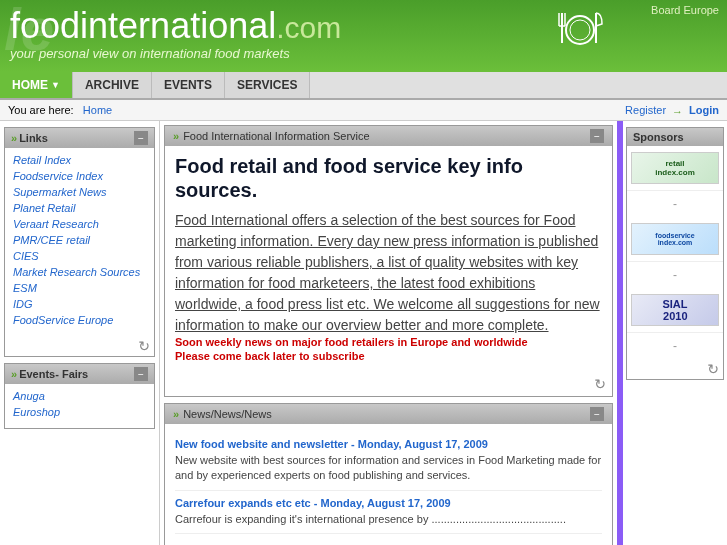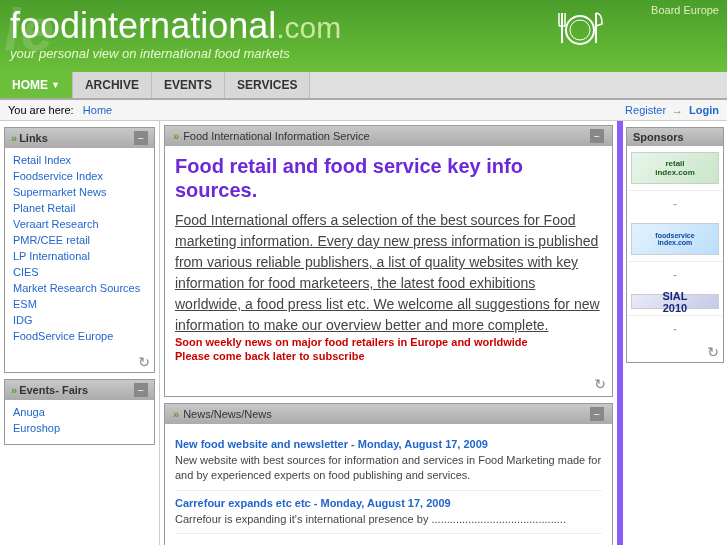--- a/index.html
+++ b/index.html
@@ -122,20 +122,21 @@
     }
     .sidebar-links {
       padding: 4px 6px 8px 8px;
     }
     .sidebar-links a {
       display: block;
       color: #2266cc;
       text-decoration: none;
       padding: 2px 0;
       font-size: 11px;
+      font-style: italic;
     }
     .sidebar-scroll-icon {
       text-align: right;
       padding: 2px 4px;
       color: #888;
       font-size: 14px;
     }
 
     
     #content-area {
@@ -170,21 +171,21 @@
       display: flex;
       align-items: center;
       justify-content: center;
     }
     .content-panel-body {
       padding: 8px 10px;
     }
     .panel-main-title {
       font-size: 20px;
       font-weight: bold;
-      color: #6d28d9;
+      color: #0f172a;
       margin-bottom: 8px;
       line-height: 1.2;
     }
     .panel-description {
       font-size: 14px;
       color: #444;
       line-height: 1.5;
       text-decoration: underline;
     }
     .panel-highlight-red {
@@ -338,21 +339,20 @@
         <span style="flex:1;">Links</span>
         <button class="collapse-btn">−</button>
       </div>
       <div class="sidebar-links" id="sidebar-links-list">
       <a href="#">Retail Index</a>
           <a href="#">Foodservice Index</a>
           <a href="#">Supermarket News</a>
           <a href="#">Planet Retail</a>
           <a href="#">Veraart Research</a>
           <a href="#">PMR/CEE retail</a>
-          <a href="#">LP International</a>
           <a href="#">CIES</a>
           <a href="#">Market Research Sources</a>
           <a href="#">ESM</a>
           <a href="#">IDG</a>
           <a href="#">FoodService Europe</a>
         </div>
       <div class="sidebar-scroll-icon">↻</div>
     </div>
 
     <div class="sidebar-section">
@@ -415,21 +415,21 @@
             <div style="display: flex; align-items: center; justify-content: center; width: 88px; height: 32px; border: 1px solid rgb(204, 204, 204); margin: 2px auto; background: linear-gradient(135deg, rgb(232, 245, 233), rgb(200, 230, 201)); color: rgb(26, 92, 26); font-size: 8px; font-weight: bold; white-space: pre-line; text-align: center;">retail
 index.com</div>
           </div>
           <div class="sponsor-dash">-</div>
           <div class="sponsor-item">
             <div style="display: flex; align-items: center; justify-content: center; width: 88px; height: 32px; border: 1px solid rgb(204, 204, 204); margin: 2px auto; background: linear-gradient(135deg, rgb(227, 242, 253), rgb(187, 222, 251)); color: rgb(13, 71, 161); font-size: 7px; font-weight: bold; white-space: pre-line; text-align: center;">foodservice
 index.com</div>
           </div>
           <div class="sponsor-dash">-</div>
           <div class="sponsor-item">
-            <div style="display: flex; align-items: center; justify-content: center; width: 88px; height: 15px; border: 1px solid rgb(204, 204, 204); margin: 2px auto; background: linear-gradient(135deg, rgb(232, 234, 246), rgb(197, 202, 233)); color: rgb(26, 35, 126); font-size: 11px; font-weight: bold; white-space: pre-line; text-align: center;">SIAL
+            <div style="display: flex; align-items: center; justify-content: center; width: 88px; height: 32px; border: 1px solid rgb(204, 204, 204); margin: 2px auto; background: linear-gradient(135deg, rgb(232, 234, 246), rgb(197, 202, 233)); color: rgb(26, 35, 126); font-size: 11px; font-weight: bold; white-space: pre-line; text-align: right;">SIAL
 2010</div>
           </div>
           <div class="sponsor-dash">-</div>
         </div>
       <div class="sponsors-scroll-icon">↻</div>
     </div>
   </div>
 
 </div>
 

